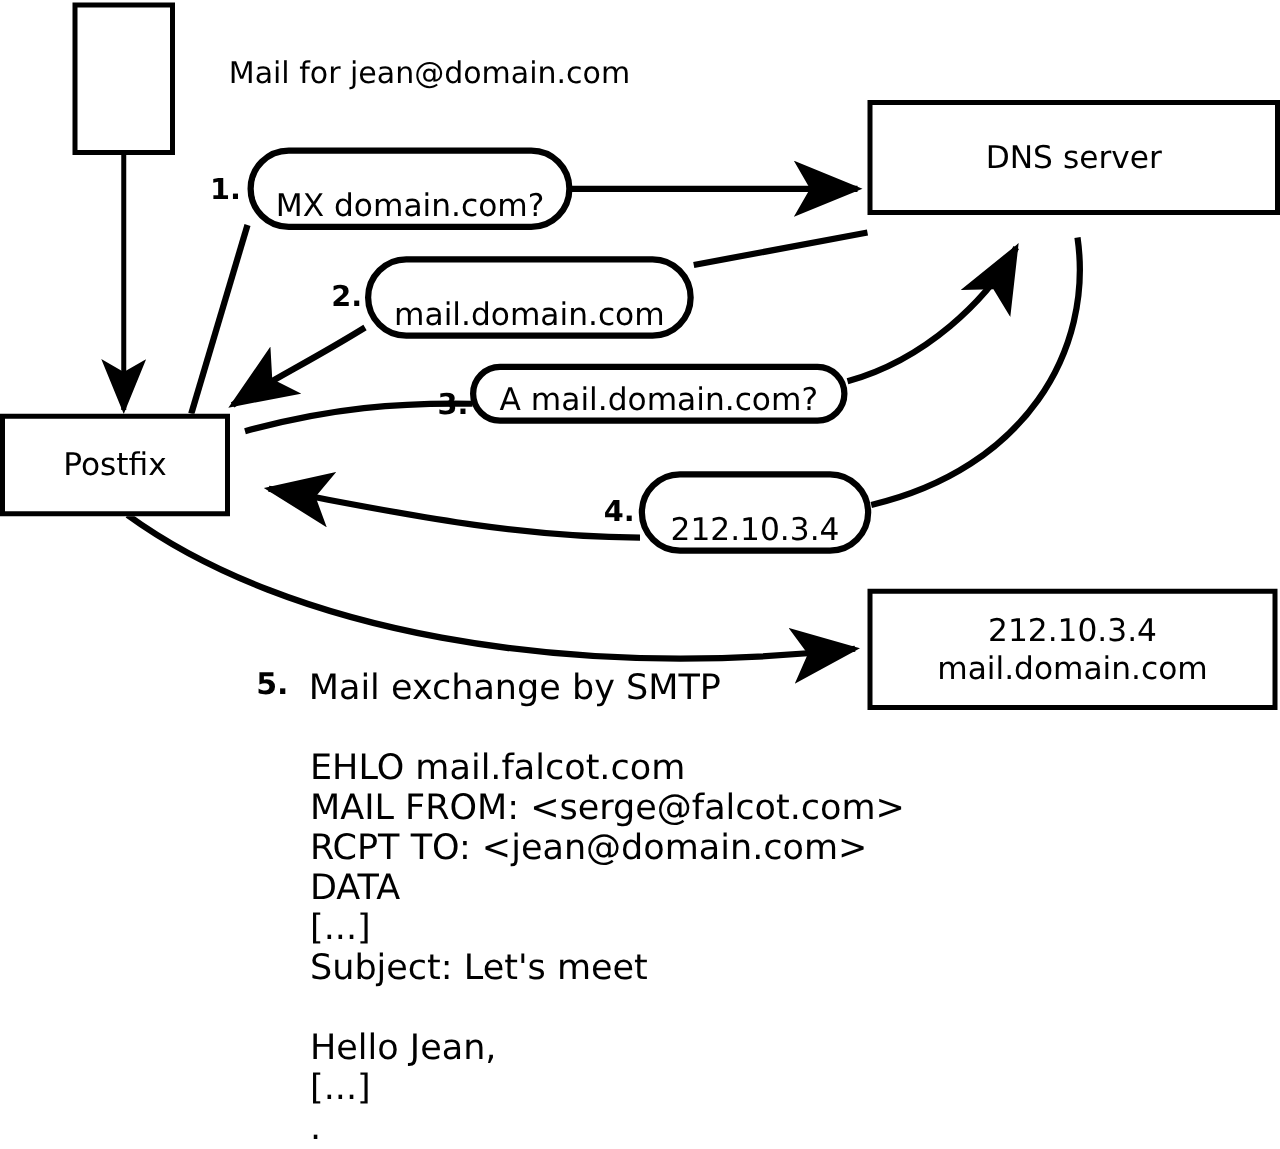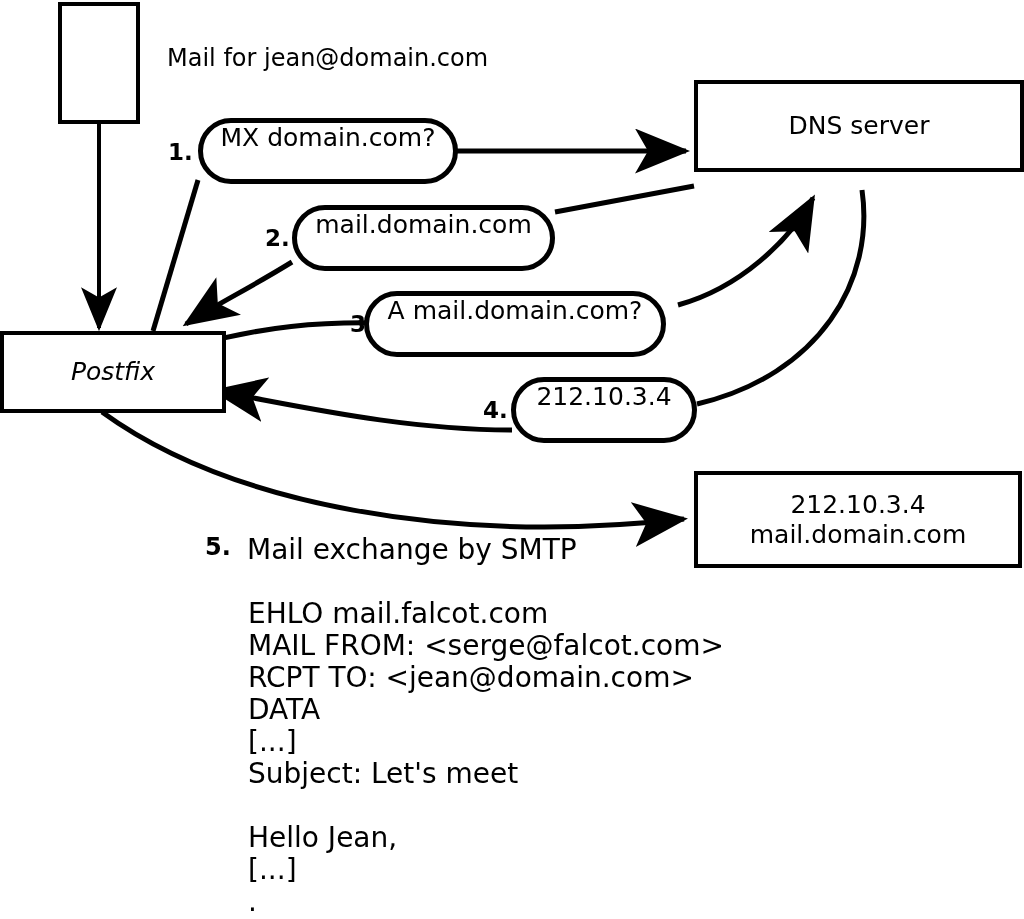--- a/index.html
+++ b/index.html
@@ -38,21 +38,21 @@
     line-height: 30px;
     white-space: nowrap;
   }
   .bubble {
     position: absolute;
     box-sizing: border-box;
     border: 5px solid #000000;
     background: #ffffff;
     border-radius: 999px;
     display: flex;
-    align-items: flex-start;
+    align-items: flex-end;
     justify-content: center;
     color: #000000;
     font-size: 25px;
     white-space: nowrap;
   }
   .step-num {
     position: absolute;
     font-size: 23px;
     font-weight: bold;
     color: #000000;
@@ -114,47 +114,47 @@
 
     <path d="M 512,430 C 400,430 290,404 215,391" fill="none" stroke="#000000" stroke-width="5" marker-end="url(#arrowhead)"></path>
 
     <path d="M 102,412 C 230,505 450,545 684,519" fill="none" stroke="#000000" stroke-width="5" marker-end="url(#arrowhead)"></path>
   </svg>
 
   <div class="node-box" style="left:58px; top:2px; width:82px; height:122px;">
     <span class="line"></span>
   </div>
 
-  <div class="node-box" style="left:0px; top:331px; width:226px; height:82px;font-style:italic;">
+  <div class="node-box" style="left:0px; top:331px; width:184px; height:82px;">
     <span class="line">Postfix</span>
   </div>
 
   <div class="node-box" style="left:694px; top:80px; width:330px; height:92px;">
     <span class="line">DNS server</span>
   </div>
 
   <div class="node-box" style="left:694px; top:471px; width:328px; height:97px;">
     <span class="line">212.10.3.4</span>
     <span class="line">mail.domain.com</span>
   </div>
 
-  <div class="plain-text" style="left:167px; top:44px;">Mail for jean@domain.com</div>
+  <div class="plain-text" style="left:183px; top:44px;">Mail for jean@domain.com</div>
 
   <div class="step-num" style="left:168px; top:139px;">1.</div>
   <div class="bubble" style="left:198px; top:118px; width:260px; height:66px;">
     <span>MX domain.com?</span>
   </div>
 
   <div class="step-num" style="left:265px; top:225px;">2.</div>
   <div class="bubble" style="left:292px; top:205px; width:263px; height:66px;">
     <span>mail.domain.com</span>
   </div>
 
   <div class="step-num" style="left:350px; top:311px;">3.</div>
-  <div class="bubble" style="left:364px; top:291px; width:302px; height:66px;">
+  <div class="bubble" style="left:376px; top:291px; width:302px; height:48px;">
     <span>A mail.domain.com?</span>
   </div>
 
   <div class="step-num" style="left:483px; top:397px;">4.</div>
   <div class="bubble" style="left:511px; top:377px; width:186px; height:66px;">
     <span>212.10.3.4</span>
   </div>
 
   <div class="step5-num" style="left:205px; top:533px;">5.</div>
   <div class="step5-label" style="left:247px; top:533px;">Mail exchange by SMTP</div>

